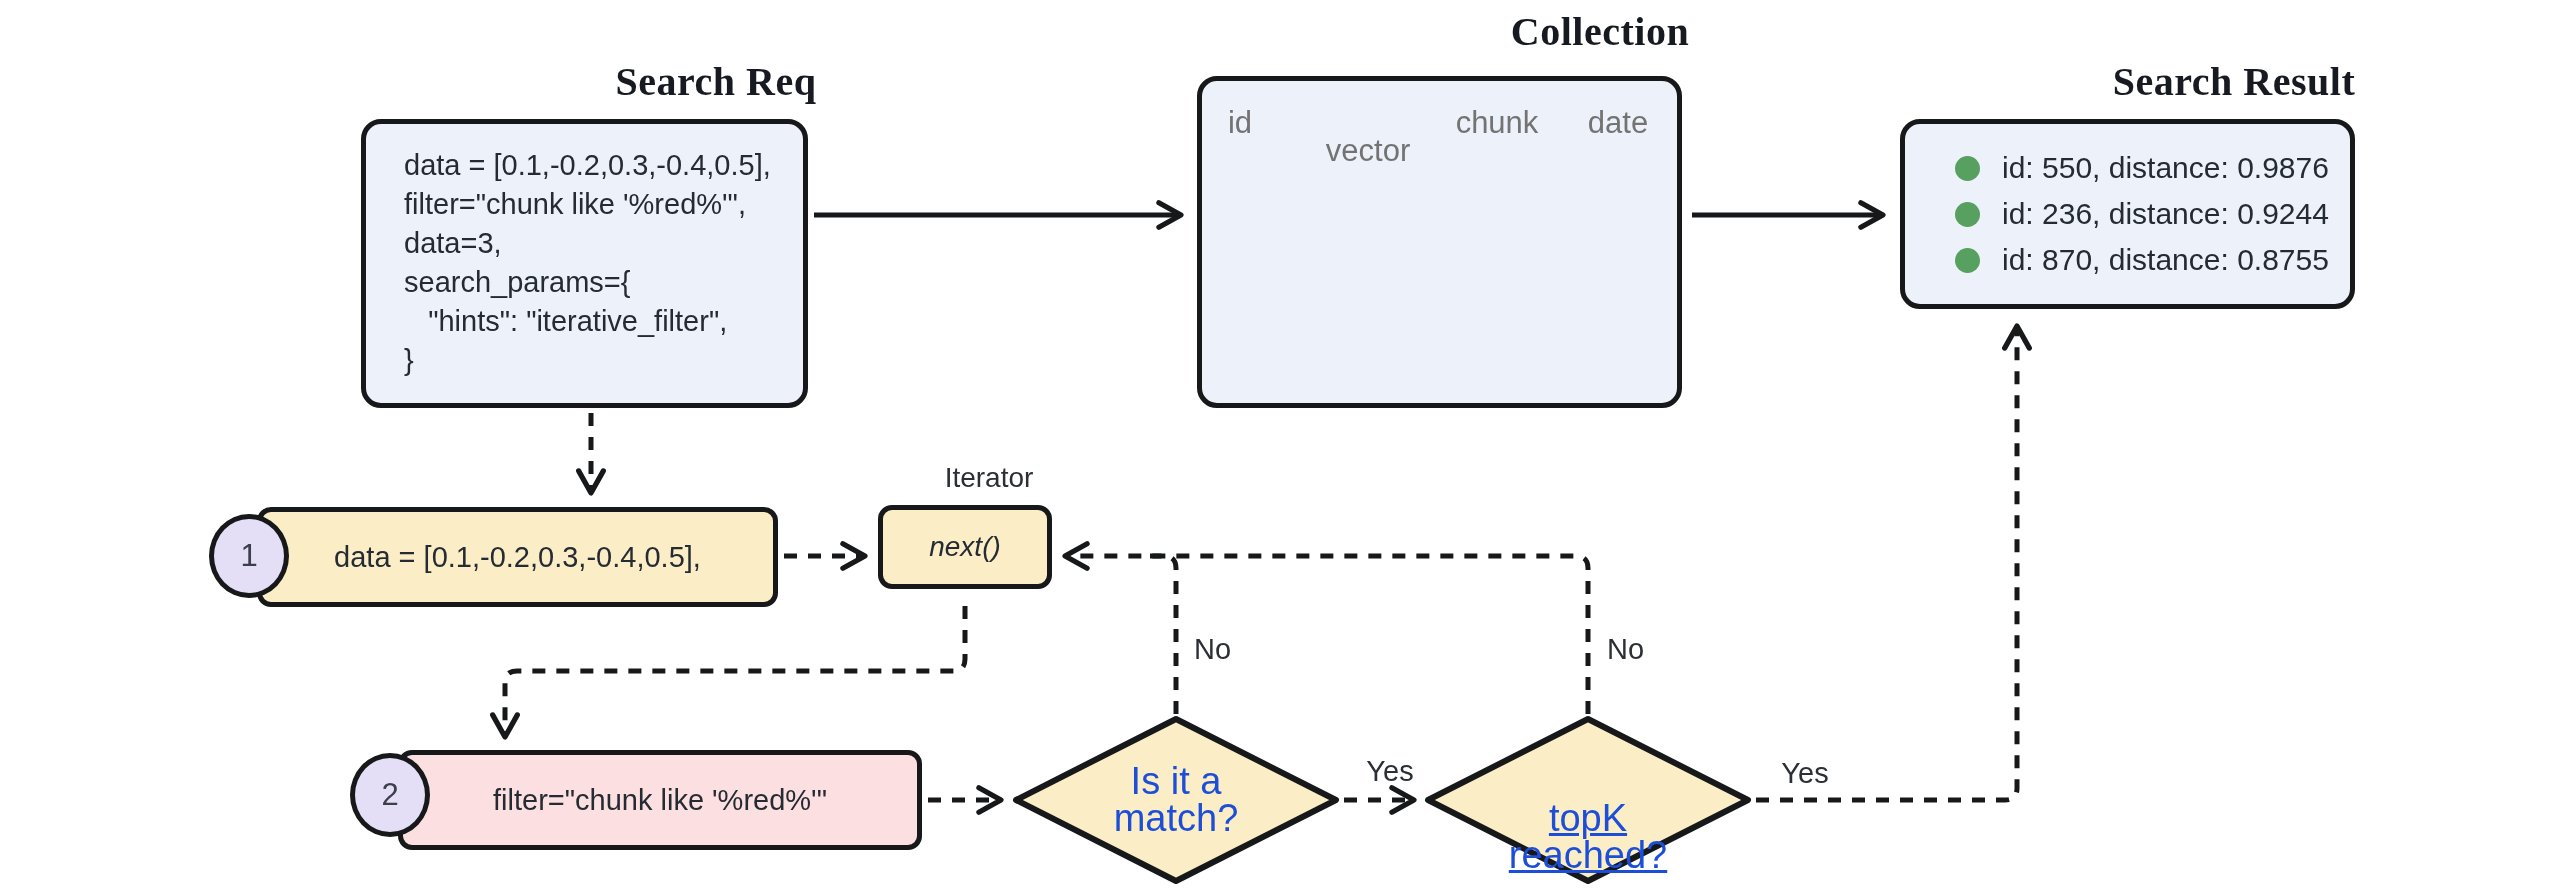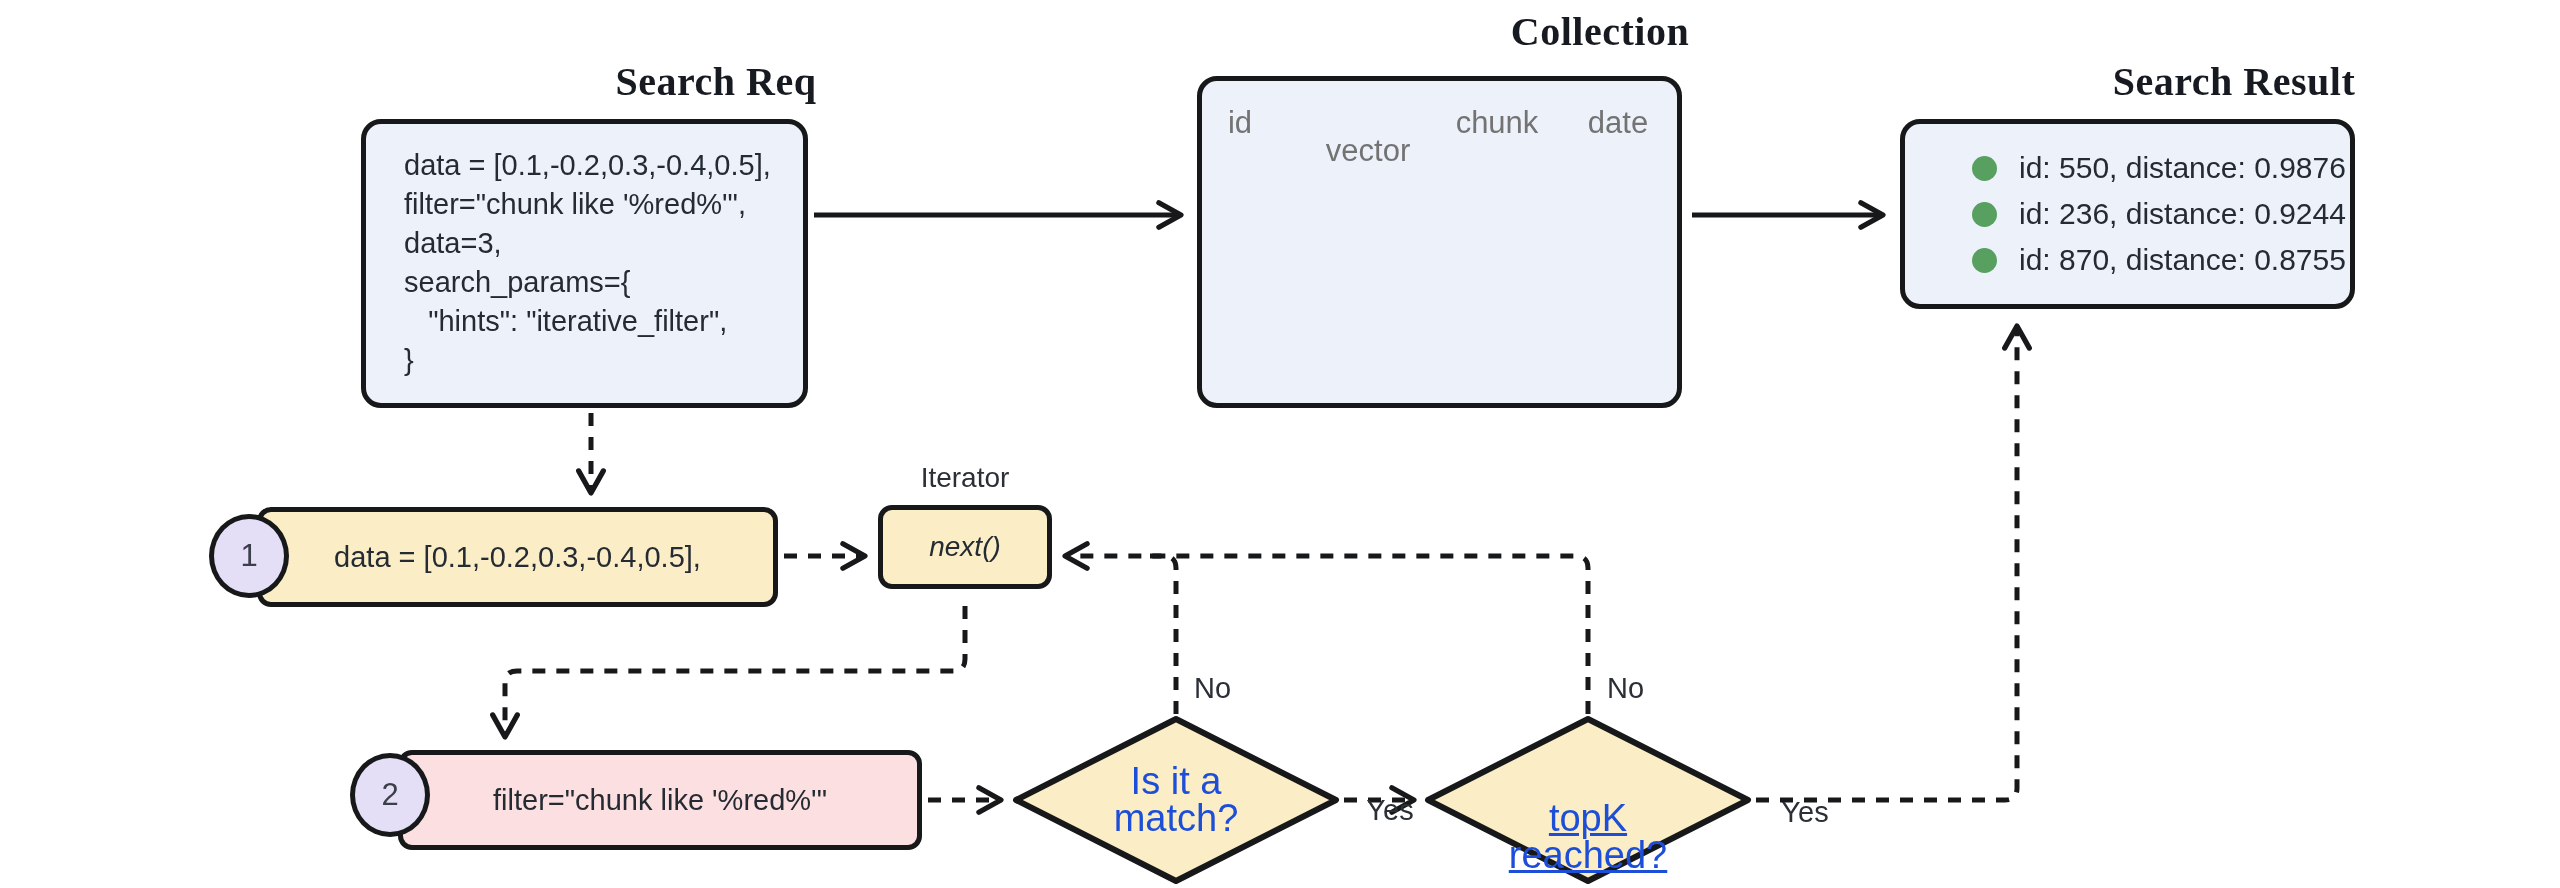--- a/index.html
+++ b/index.html
@@ -20,21 +20,21 @@
   .code{
     padding:22px 0 0 38px;font-size:29px;line-height:39px;color:#252b33;
   }
   .code-line{white-space:pre;}
   .col-header{
     position:absolute;z-index:2;width:120px;height:46px;line-height:46px;
     text-align:center;font-size:31px;color:#737373;
   }
   .result-rows{
     display:flex;flex-direction:column;justify-content:center;
-    height:100%;padding-left:67px;box-sizing:border-box;border-radius:6px;
+    height:100%;padding-left:50px;box-sizing:border-box;border-radius:6px;
   }
   .result-row{display:flex;align-items:center;height:46px;}
   .result-dot{
     width:25px;height:25px;border-radius:50%;background:#57a05f;
     margin-right:22px;flex:0 0 auto;
   }
   .result-text{font-size:30px;color:#252b33;white-space:nowrap;}
   .pill{
     border:5px solid #17181a;border-radius:14px;
     display:flex;align-items:center;justify-content:center;
@@ -45,21 +45,21 @@
   .badge{
     border:5px solid #17181a;border-radius:50%;background:#e4def6;
     display:flex;align-items:center;justify-content:center;
     font-size:31px;color:#3a3f4a;z-index:3;
   }
   .small-label{
     position:absolute;z-index:2;font-size:28px;color:#2b2f36;
     text-align:center;white-space:nowrap;
   }
   .edge-label{
-    position:absolute;z-index:2;font-size:29px;color:#2b2f36;white-space:nowrap;margin-top:39px;
+    position:absolute;z-index:2;font-size:29px;color:#2b2f36;white-space:nowrap;
   }
   .diamond-label{
     position:absolute;z-index:2;width:200px;text-align:center;
     font-size:38px;line-height:37px;color:#1d4ed8;
   }
 </style>
 </head>
 <body>
 
 <div class="canvas">
@@ -130,21 +130,21 @@
     </div>
   </div>
 
   <div class="node pill pill-yellow" style="left:257px;top:507px;width:521px;height:100px;">
     <span>data = [0.1,-0.2,0.3,-0.4,0.5],</span>
   </div>
   <div class="node badge" style="left:209px;top:514px;width:80px;height:84px;">
     <span>1</span>
   </div>
 
-  <div class="small-label" style="left:865px;top:462px;width:200px;">Iterator</div>
+  <div class="small-label" style="left:889px;top:462px;width:200px;">Iterator</div>
   <div class="node pill pill-yellow" style="left:878px;top:505px;width:174px;height:84px;font-size:28px;font-style:italic;">
     <span>next()</span>
   </div>
 
   <div class="node pill pill-pink" style="left:398px;top:750px;width:524px;height:100px;">
     <span>filter="chunk like '%red%'"</span>
   </div>
   <div class="node badge" style="left:350px;top:753px;width:80px;height:84px;">
     <span>2</span>
   </div>

